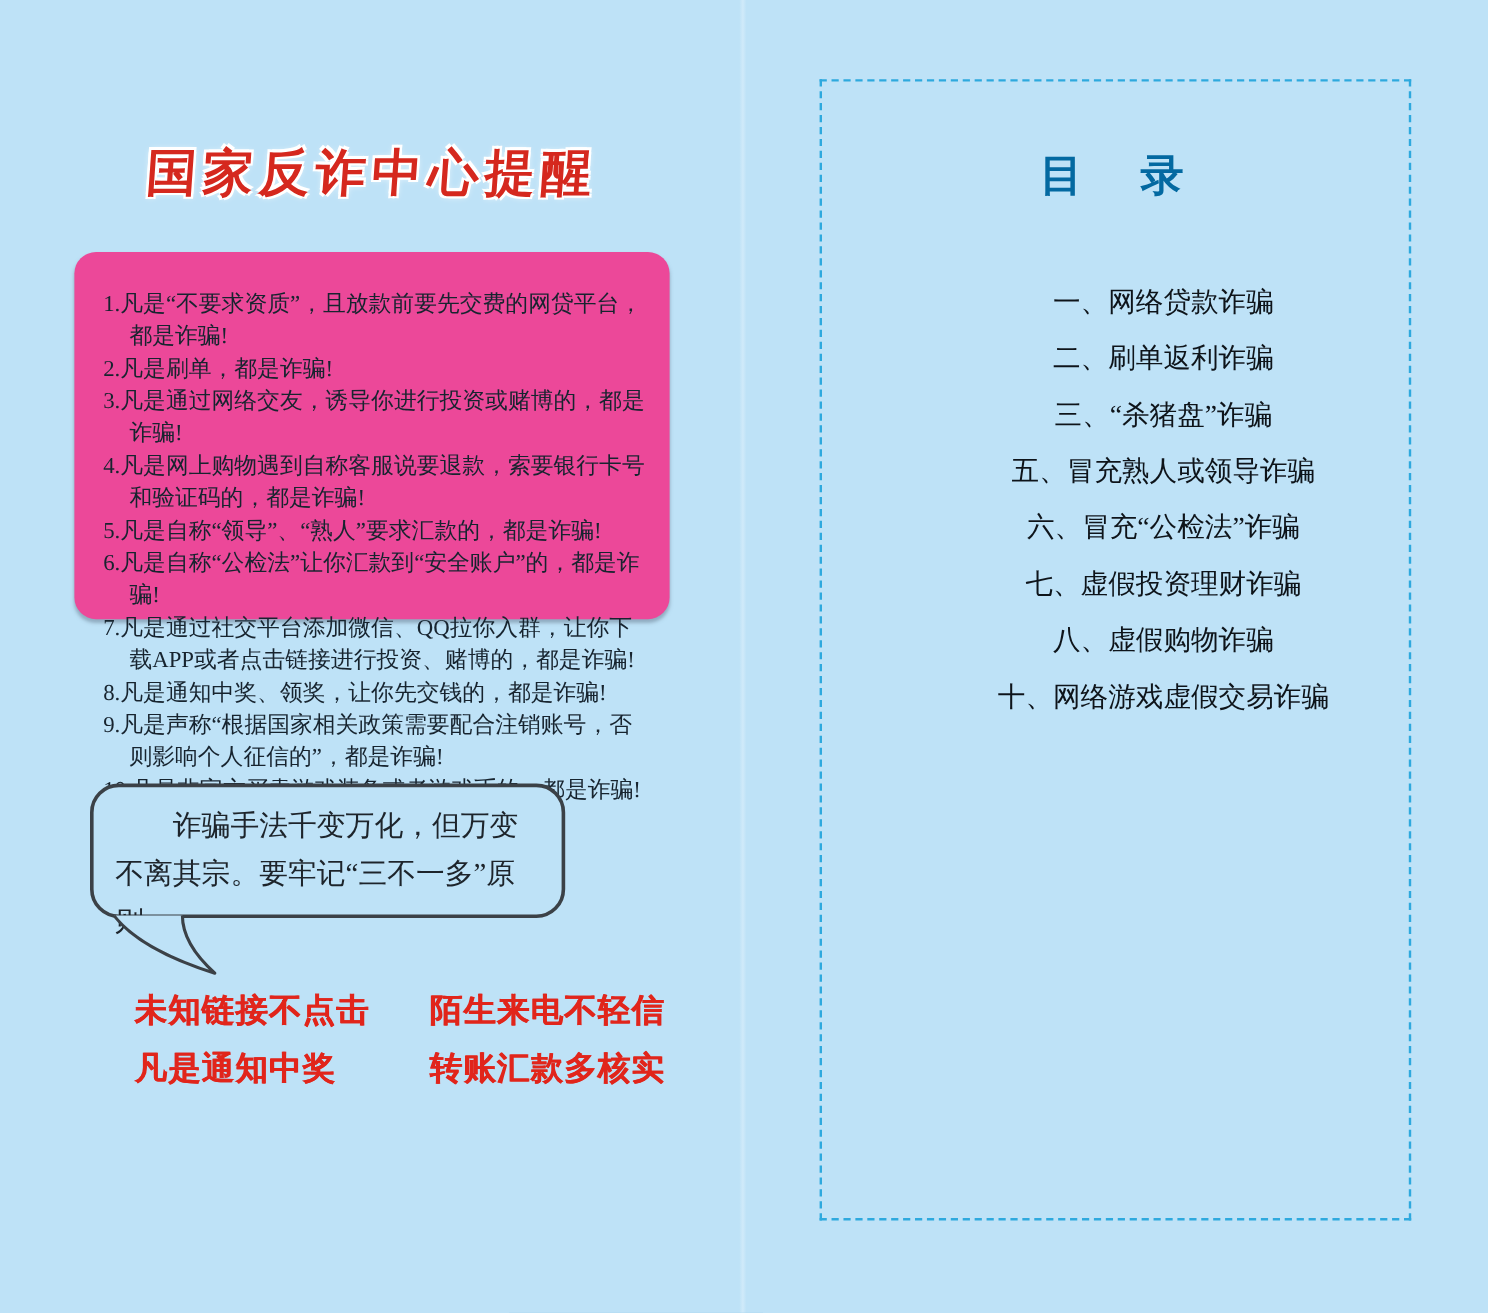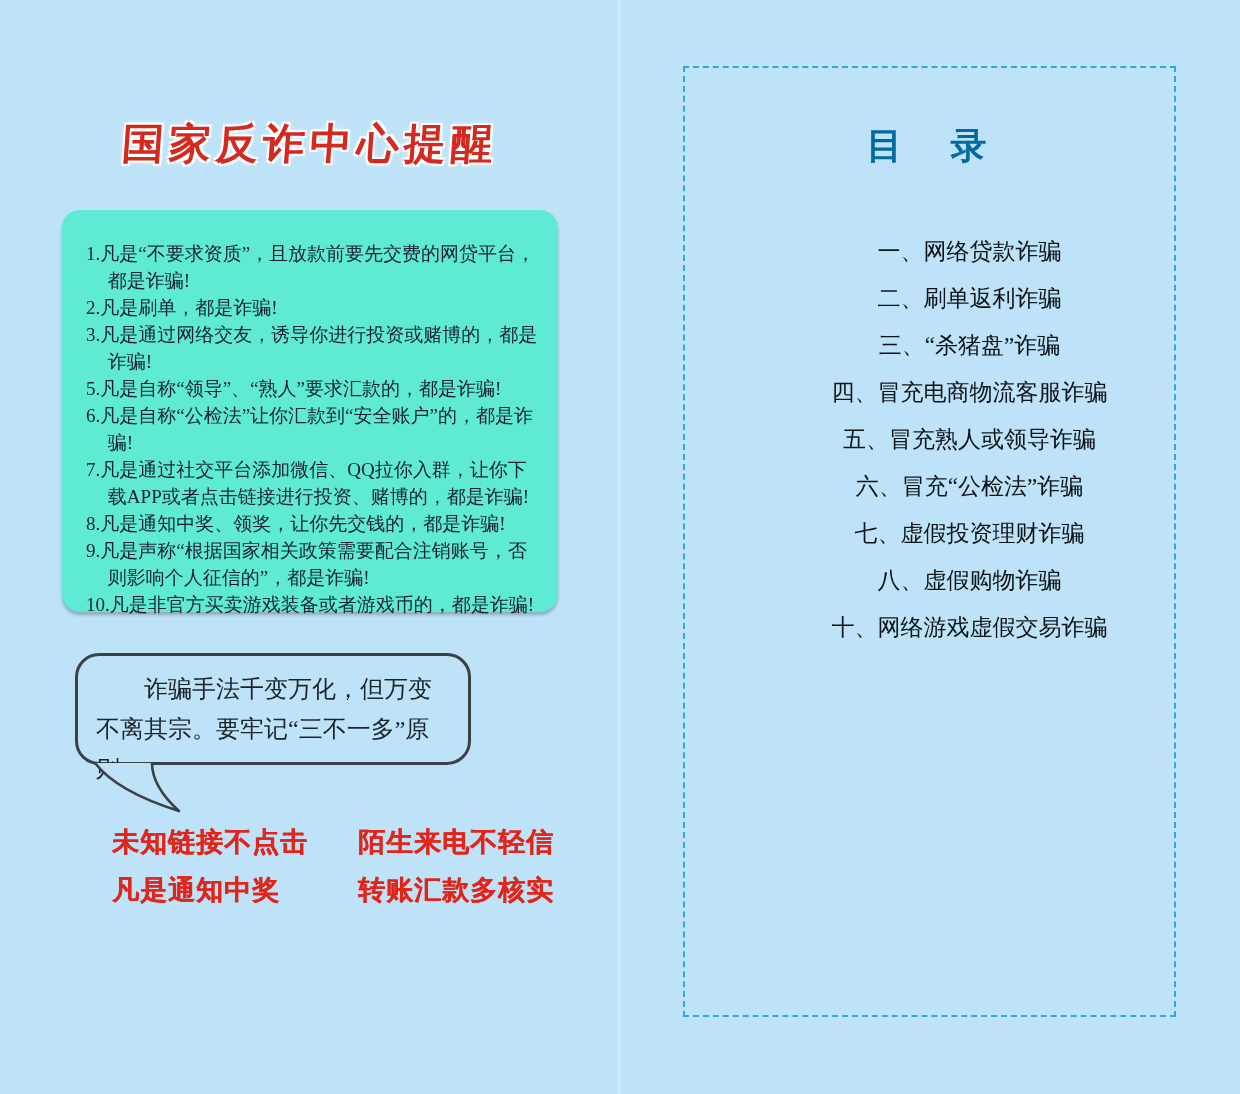--- a/index.html
+++ b/index.html
@@ -22,22 +22,22 @@
   .main-title{
     position:absolute;left:0;top:116px;width:620px;
     margin:0;text-align:center;
     font-family:"Liberation Sans","DejaVu Sans",sans-serif;
     font-size:42px;font-weight:900;letter-spacing:5px;
     color:#d5281e;
     text-shadow:-2px -2px 0 #fff,2px -2px 0 #fff,-2px 2px 0 #fff,2px 2px 0 #fff,0 0 6px #fff;
     transform:skewX(-4deg);
   }
   .reminder-box{
-    position:absolute;left:62px;top:210px;width:496px;height:402px;
-    background:#5eead4;border-radius:18px;
+    position:absolute;left:62px;top:210px;width:496px;height:306px;
+    background:#ec4899;border-radius:18px;
     box-shadow:0 3px 3px rgba(100,120,140,.5);
     box-sizing:border-box;
   }
   .reminder-list{
     margin:0;padding:30px 18px 0 24px;list-style:none;
   }
   .reminder-item{
     font-size:19px;line-height:27px;color:#17242f;
     padding-left:1.15em;text-indent:-1.15em;
   }
@@ -95,20 +95,21 @@
 
   <div class="reminder-box">
     <ol class="reminder-list">
 
         <li class="reminder-item">1.凡是“不要求资质”，且放款前要先交费的网贷平台，都是诈骗!</li>
 
         <li class="reminder-item">2.凡是刷单，都是诈骗!</li>
 
         <li class="reminder-item">3.凡是通过网络交友，诱导你进行投资或赌博的，都是诈骗!</li>
 
+        <li class="reminder-item">4.凡是网上购物遇到自称客服说要退款，索要银行卡号和验证码的，都是诈骗!</li>
 
         <li class="reminder-item">5.凡是自称“领导”、“熟人”要求汇款的，都是诈骗!</li>
 
         <li class="reminder-item">6.凡是自称“公检法”让你汇款到“安全账户”的，都是诈骗!</li>
 
         <li class="reminder-item">7.凡是通过社交平台添加微信、QQ拉你入群，让你下载APP或者点击链接进行投资、赌博的，都是诈骗!</li>
 
         <li class="reminder-item">8.凡是通知中奖、领奖，让你先交钱的，都是诈骗!</li>
 
         <li class="reminder-item">9.凡是声称“根据国家相关政策需要配合注销账号，否则影响个人征信的”，都是诈骗!</li>
@@ -135,21 +136,20 @@
   <div class="toc-box">
     <h2 class="toc-title">目　录</h2>
     <ul class="toc-list">
 
         <li class="toc-item">一、网络贷款诈骗</li>
 
         <li class="toc-item">二、刷单返利诈骗</li>
 
         <li class="toc-item">三、“杀猪盘”诈骗</li>
 
-        <li class="toc-item">四、冒充电商物流客服诈骗</li>
 
         <li class="toc-item">五、冒充熟人或领导诈骗</li>
 
         <li class="toc-item">六、冒充“公检法”诈骗</li>
 
         <li class="toc-item">七、虚假投资理财诈骗</li>
 
         <li class="toc-item">八、虚假购物诈骗</li>
 
 

